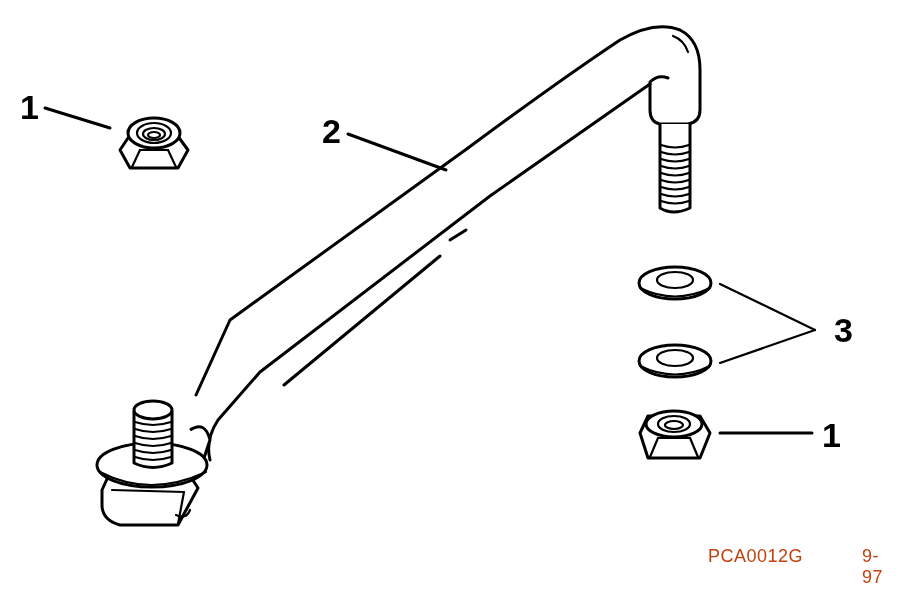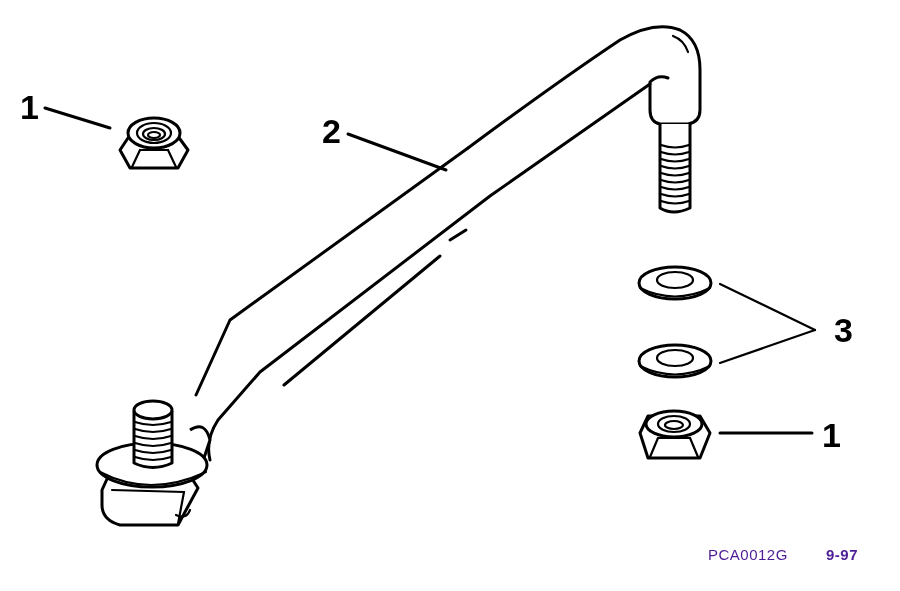--- a/index.html
+++ b/index.html
@@ -2,21 +2,21 @@
 <html><head>
 <meta charset="utf-8">
 <style>
   html, body { margin: 0; padding: 0; background: #ffffff; }
   body { width: 900px; height: 591px; position: relative; overflow: hidden; font-family: "Liberation Sans", sans-serif; }
   #diagram { position: absolute; left: 0; top: 0; }
   .ln { fill: none; stroke: #000; stroke-width: 3; stroke-linecap: round; stroke-linejoin: round; }
   .thin { fill: none; stroke: #000; stroke-width: 2.2; stroke-linecap: round; stroke-linejoin: round; }
   .wf { fill: #fff; stroke: #000; stroke-width: 3; stroke-linejoin: round; }
   .callout { position: absolute; font-family: "Liberation Sans", sans-serif; font-weight: bold; font-size: 34px; color: #000; line-height: 1; }
-  .code { position: absolute; font-family: "Liberation Sans", sans-serif; font-size: 15px; color: #4c1d95; letter-spacing: 0.5px; }
+  .code { position: absolute; font-family: "Liberation Sans", sans-serif; font-size: 18px; color: #c2410c; letter-spacing: 0.5px; }
 </style>
 </head>
 <body>
 
 <svg id="diagram" width="900" height="591" viewBox="0 0 900 591">
 
   <line class="ln" x1="45" y1="108" x2="110" y2="128"></line>
   <line class="ln" x1="348" y1="134" x2="446" y2="170"></line>
   <line class="thin" x1="720" y1="284" x2="815" y2="330"></line>
   <line class="thin" x1="720" y1="363" x2="815" y2="330"></line>
@@ -103,13 +103,13 @@
     <ellipse class="thin" cx="674" cy="425" rx="9" ry="4"></ellipse>
   </g>
 </svg>
 
 <div class="callout" style="left:20px; top:90px;">1</div>
 <div class="callout" style="left:322px; top:114px;">2</div>
 <div class="callout" style="left:834px; top:313px;">3</div>
 <div class="callout" style="left:822px; top:418px;">1</div>
 
 <div class="code" style="left:708px; top:546px;">PCA0012G</div>
-<div class="code" style="left:826px; top:546px;font-weight:bold;">9-97</div>
+<div class="code" style="left:862px; top:546px;">9-97</div>
 
 </body></html>

